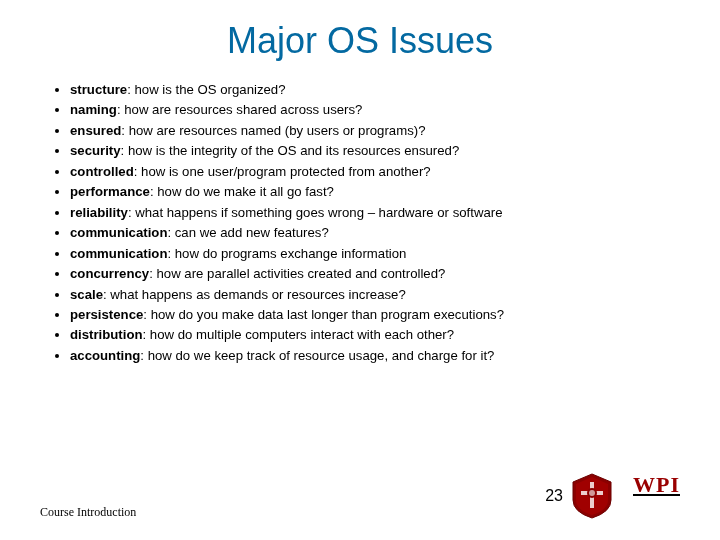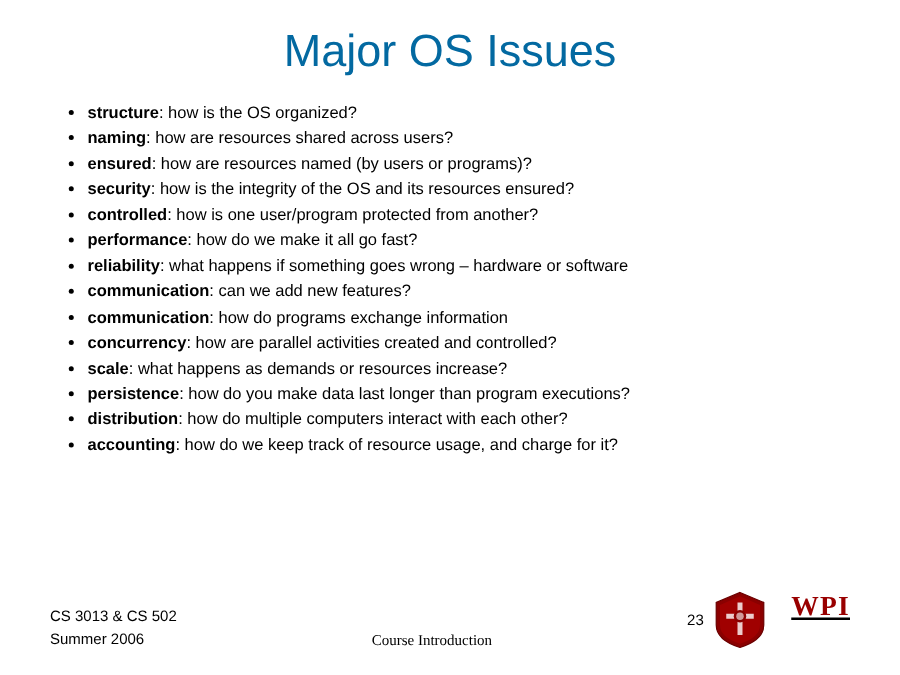--- a/index.html
+++ b/index.html
@@ -69,21 +69,21 @@
       font-family: Liberation Serif, serif;
     }
 
     .footer-right {
       display: flex;
       align-items: center;
       gap: 8px;
     }
 
     .page-number {
-      font-size: 12px;
+      font-size: 16px;
       color: #000000;
     }
 
     
     .wpi-logo {
       display: flex;
       gap: 20px;
       text-decoration: underline;
     }
 
@@ -118,24 +118,20 @@
       <li><b>communication</b>: can we add new features?</li>
       <li><b>communication</b>: how do programs exchange information</li>
       <li><b>concurrency</b>: how are parallel activities created and controlled?</li>
       <li><b>scale</b>: what happens as demands or resources increase?</li>
       <li><b>persistence</b>: how do you make data last longer than program executions?</li>
       <li><b>distribution</b>: how do multiple computers interact with each other?</li>
       <li><b>accounting</b>: how do we keep track of resource usage, and charge for it?</li>
     </ul>
 
   <div class="footer">
-    <div class="footer-left">
-      <div>CS 3013 &amp; CS 502</div>
-      <div>Summer 2006</div>
-    </div>
     <div class="footer-center">Course Introduction</div>
     <div class="footer-right">
       <span class="page-number">23</span>
       <div class="wpi-logo">
         <svg class="wpi-shield" viewBox="0 0 42 48" xmlns="http://www.w3.org/2000/svg">
 
           <path d="M21 2 L40 10 L40 28 Q40 40 21 46 Q2 40 2 28 L2 10 Z" fill="#8B0000" stroke="#6B0000" stroke-width="1"></path>
 
           <path d="M21 5 L37 12 L37 28 Q37 38 21 43 Q5 38 5 28 L5 12 Z" fill="#A00000"></path>
 

